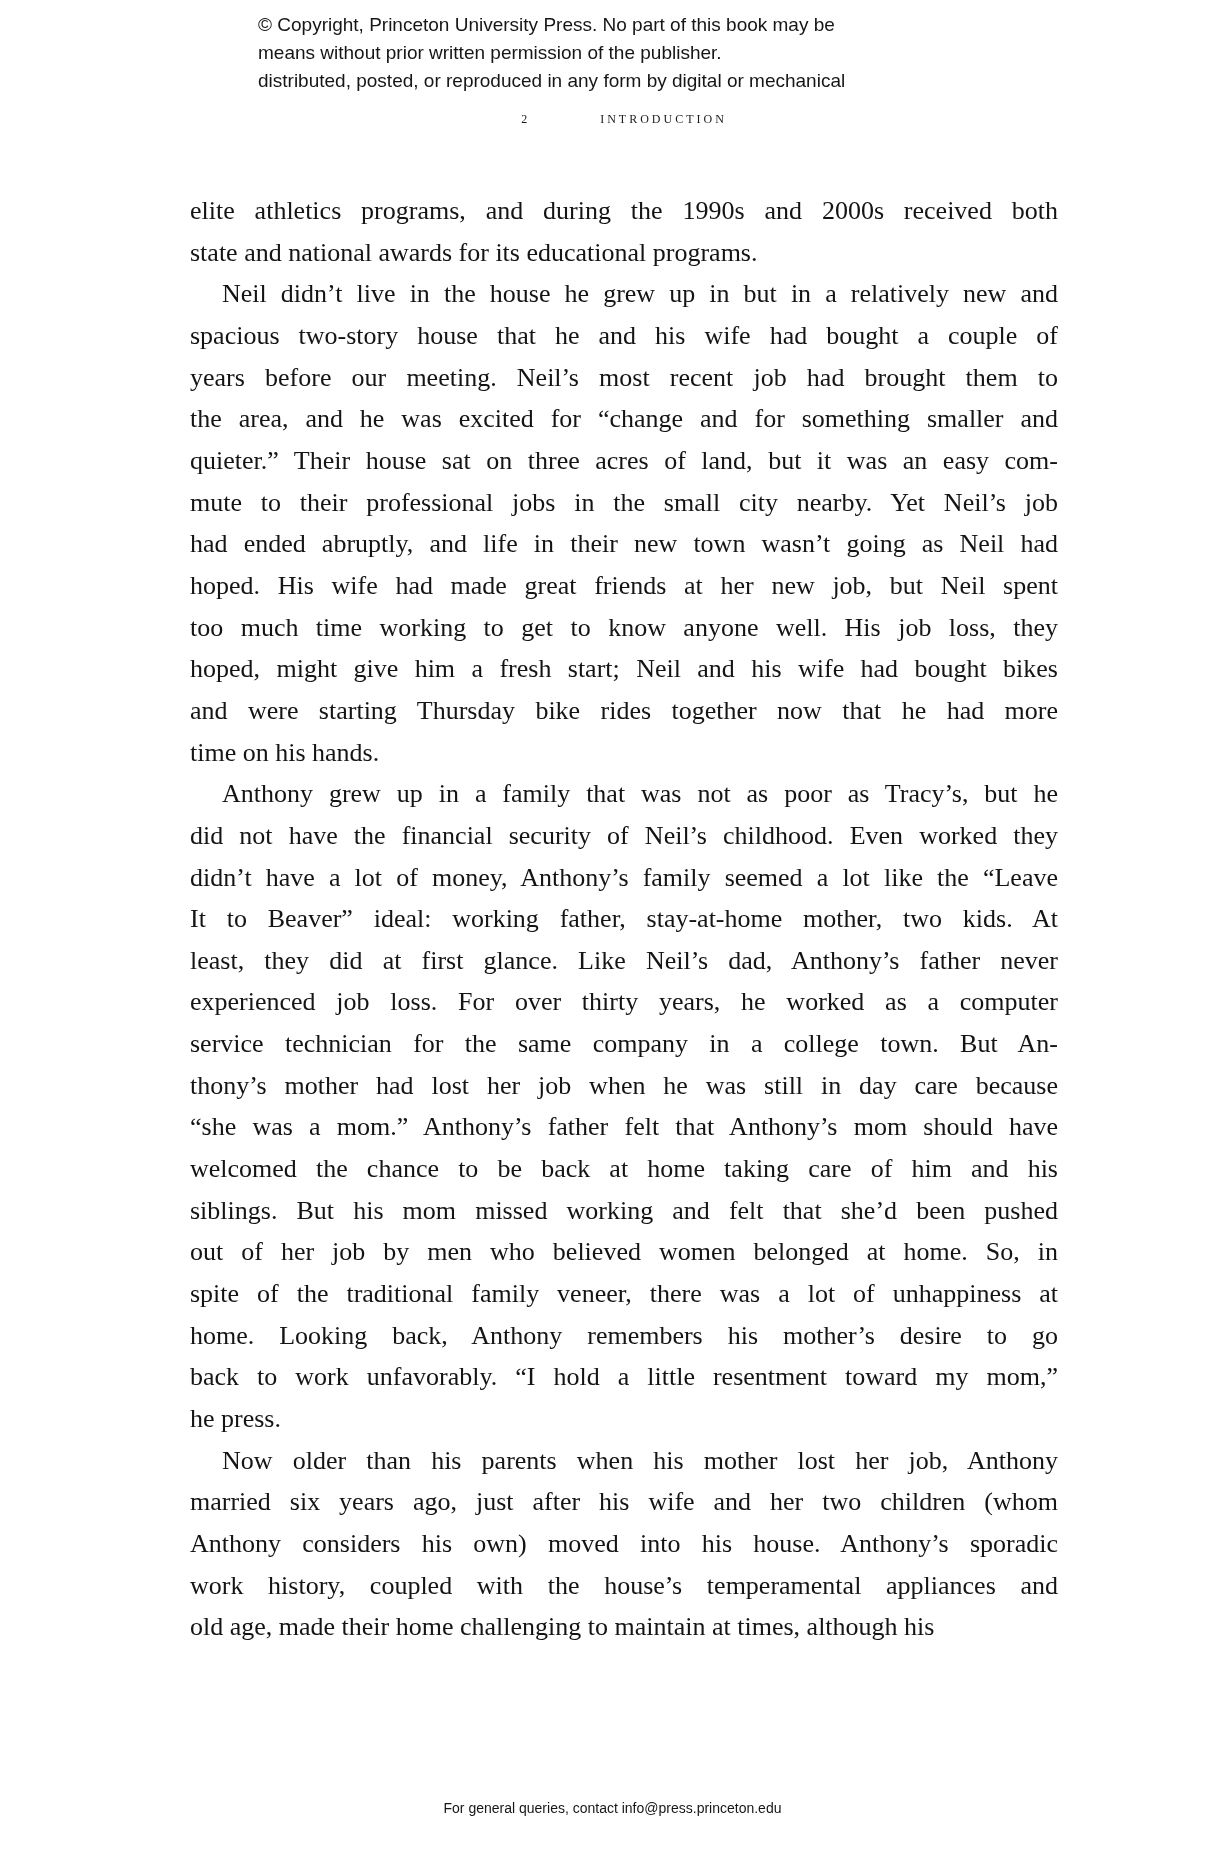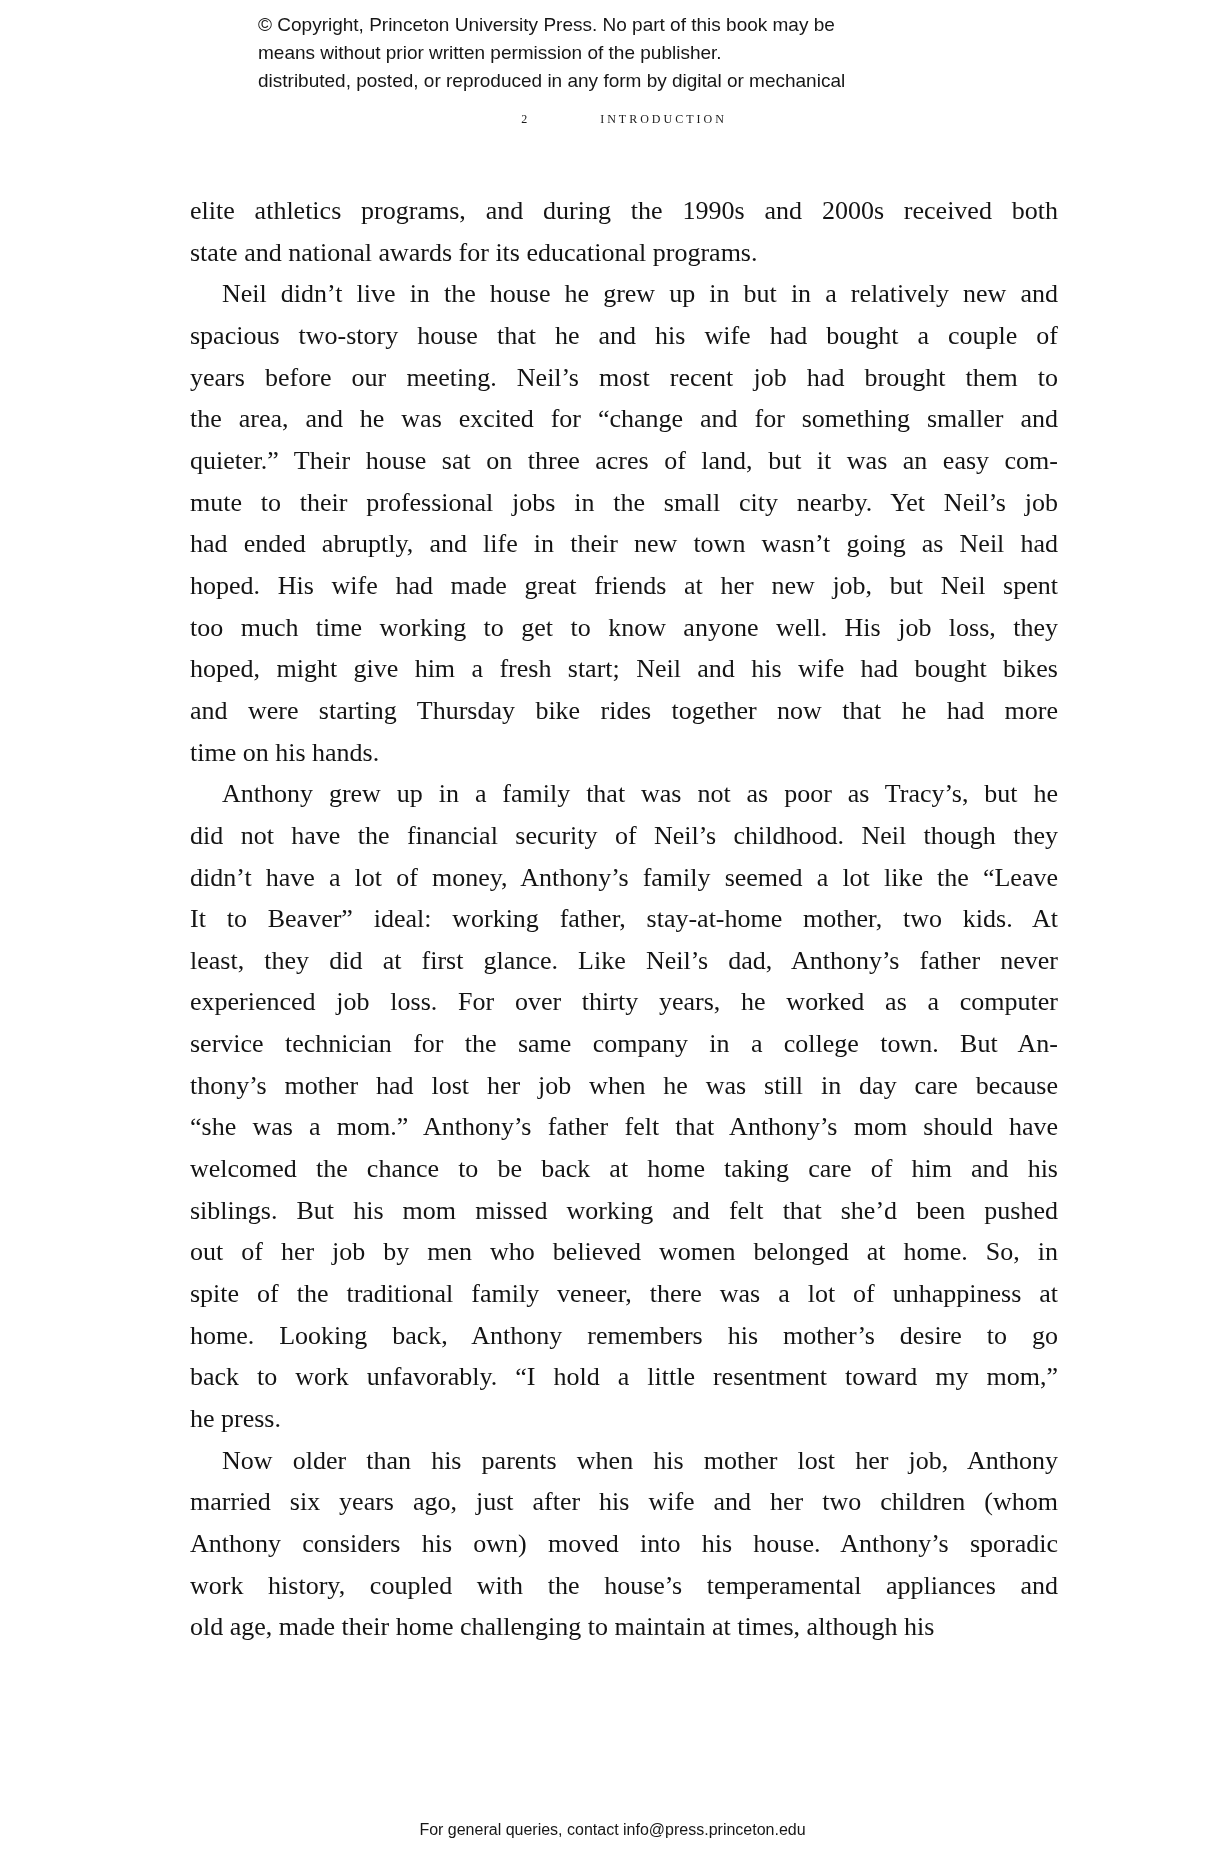--- a/index.html
+++ b/index.html
@@ -76,24 +76,23 @@
   }
 
   
   #footer {
     position: absolute;
     left: 0;
     top: 1800px;
     width: 1225px;
     text-align: center;
     font-family: "Liberation Sans", sans-serif;
-    font-size: 16px;
+    font-size: 14px;
     color: #161616;
     white-space: nowrap;
-    margin-top: 21px;
   }
 </style>
 </head>
 <body>
 
 <div id="page">
 
   <div id="copyright">
     <div>© Copyright, Princeton University Press. No part of this book may be</div>
     <div>means without prior written permission of the publisher.</div>
@@ -118,21 +117,21 @@
         <div class="line">mute to their professional jobs in the small city nearby. Yet Neil’s job</div>
         <div class="line">had ended abruptly, and life in their new town wasn’t going as Neil had</div>
         <div class="line">hoped. His wife had made great friends at her new job, but Neil spent</div>
         <div class="line">too much time working to get to know anyone well. His job loss, they</div>
         <div class="line">hoped, might give him a fresh start; Neil and his wife had bought bikes</div>
         <div class="line">and were starting Thursday bike rides together now that he had more</div>
         <div class="line last">time on his hands.</div>
       </div>
       <div class="para">
         <div class="line indent">Anthony grew up in a family that was not as poor as Tracy’s, but he</div>
-        <div class="line">did not have the financial security of Neil’s childhood. Neil though they</div>
+        <div class="line">did not have the financial security of Neil’s childhood. Even worked they</div>
         <div class="line">didn’t have a lot of money, Anthony’s family seemed a lot like the “Leave</div>
         <div class="line">It to Beaver” ideal: working father, stay-at-home mother, two kids. At</div>
         <div class="line">least, they did at first glance. Like Neil’s dad, Anthony’s father never</div>
         <div class="line">experienced job loss. For over thirty years, he worked as a computer</div>
         <div class="line">service technician for the same company in a college town. But An-</div>
         <div class="line">thony’s mother had lost her job when he was still in day care because</div>
         <div class="line">“she was a mom.” Anthony’s father felt that Anthony’s mom should have</div>
         <div class="line">welcomed the chance to be back at home taking care of him and his</div>
         <div class="line">siblings. But his mom missed working and felt that she’d been pushed</div>
         <div class="line">out of her job by men who believed women belonged at home. So, in</div>

